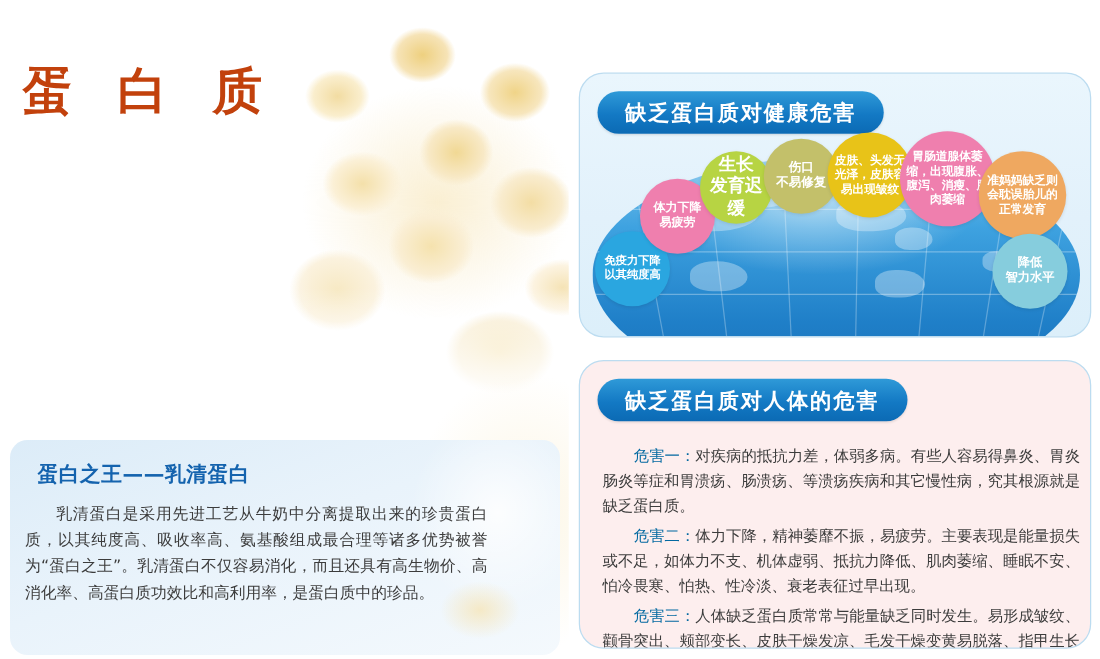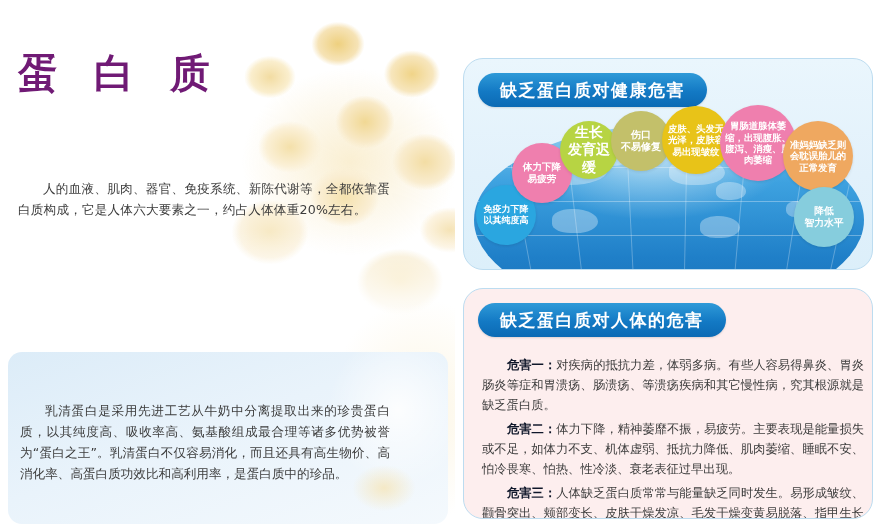--- a/index.html
+++ b/index.html
@@ -43,21 +43,21 @@
     background: linear-gradient(to bottom, #ffffff 0%, rgba(255,255,255,0) 100%);
   }
   .milk-swoosh {
     position: absolute; left: 300px; top: 300px; width: 180px; height: 230px;
     background: radial-gradient(ellipse 130px 160px at 120px 110px, rgba(250,238,206,0.55) 0%, rgba(255,255,255,0) 70%);
   }
 
   #hero-title {
     position: absolute; left: 18px; top: 53px;
     font-size: 40px; font-weight: bold; letter-spacing: 11px;
-    color: #701a75; line-height: 1;
+    color: #c2410c; line-height: 1;
     text-shadow: 0 1px 0 rgba(255,255,255,0.85);
   }
   #hero-sub {
     position: absolute; left: 22px; top: 118px;
     font-size: 26px; font-weight: bold; letter-spacing: 4px;
     color: #1b4c9e; line-height: 1;
     text-shadow: 0 1px 0 rgba(255,255,255,0.85);
   }
 
   .intro-p {
@@ -141,45 +141,45 @@
     padding: 4px; overflow: hidden;
     box-shadow: 0 1px 3px rgba(0,0,0,0.10);
   }
 
   
   .harm-p {
     position: absolute; left: 18px; width: 382px;
     font-size: 12.3px; line-height: 20px; color: #3c3c3c;
     text-indent: 25px; text-align: justify;
   }
-  .harm-label { color: #0f172a; font-weight: bold; }
+  .harm-label { color: #0369a1; font-weight: normal; }
   #harm-1 { top: 66px; }
   #harm-2 { top: 130px; }
   #harm-3 { top: 194px; }
 </style>
 </head>
 <body>
 
 <div id="page">
 
   <div id="left-col">
 
     <div class="beans-photo"></div>
     <div class="beans-fade-t"></div>
     <div class="beans-fade-l"></div>
     <div class="beans-fade-b"></div>
     <div class="milk-swoosh"></div>
 
     <div id="hero-title">蛋 白 质</div>
 
-    <div class="intro-p" id="intro-1">人的血液、肌肉、器官、免疫系统、新陈代谢等，全都依靠蛋白质构成，它是人体六大要素之一，约占人体体重20%左右。</div>
 
     <div id="whey-card">
       <div class="glow"></div>
       <div class="bean-hint"></div>
+      <div id="whey-title">蛋白之王——乳清蛋白</div>
       <div id="whey-body">乳清蛋白是采用先进工艺从牛奶中分离提取出来的珍贵蛋白质，以其纯度高、吸收率高、氨基酸组成最合理等诸多优势被誉为“蛋白之王”。乳清蛋白不仅容易消化，而且还具有高生物价、高消化率、高蛋白质功效比和高利用率，是蛋白质中的珍品。</div>
     </div>
   </div>
 
   <div id="right-col">
 
     <div class="panel" id="panel-health">
       <div id="globe-wrap">
         <div id="globe">
             <div class="lat" style="top: 22%;"></div>

